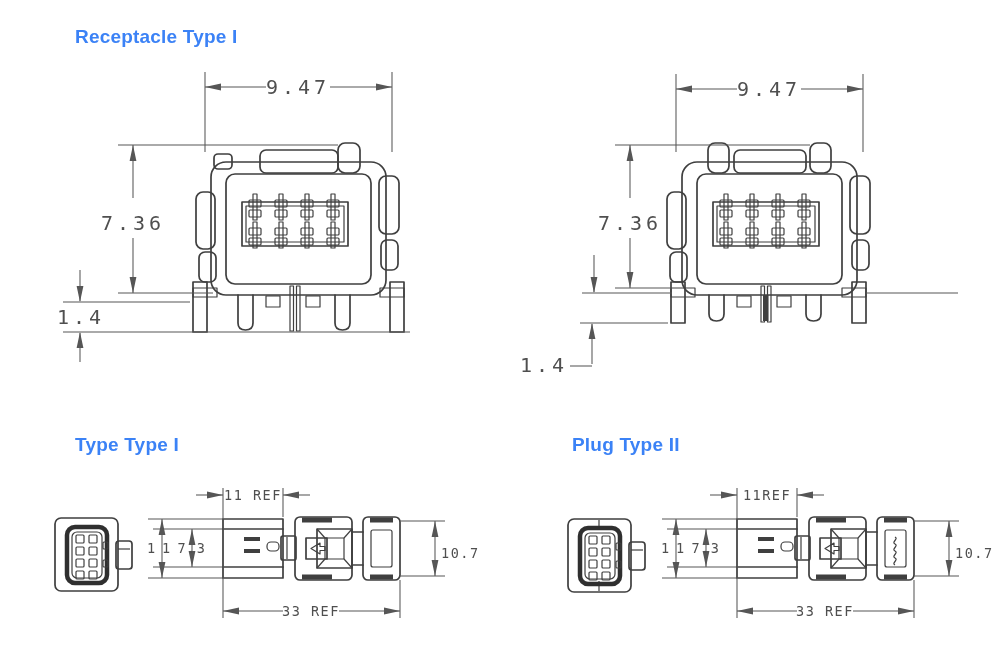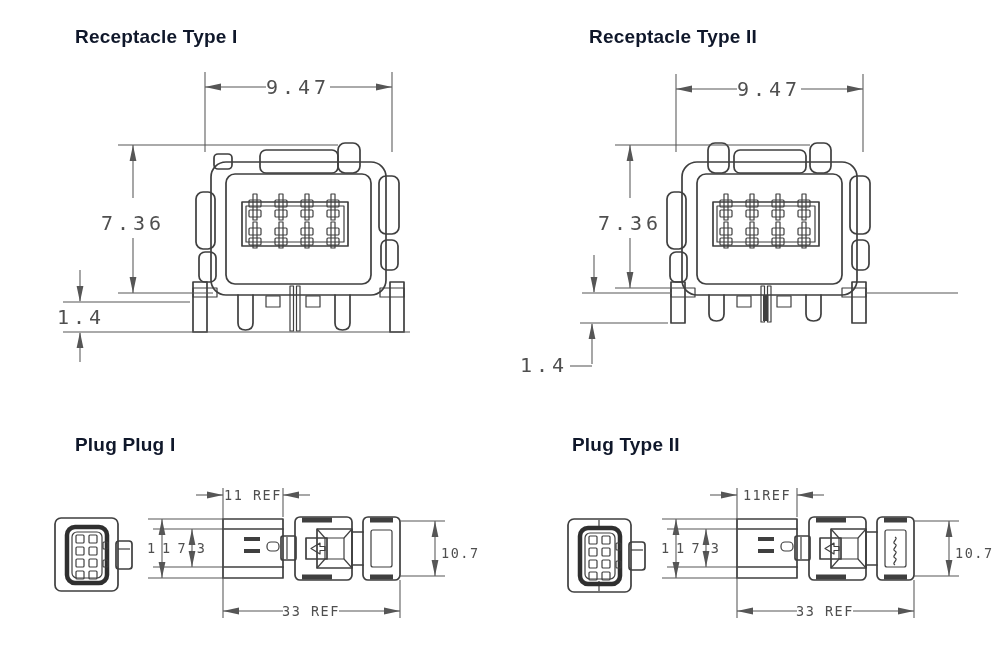--- a/index.html
+++ b/index.html
@@ -1,37 +1,36 @@
 <!DOCTYPE html>
 <html><head>
 <meta charset="utf-8">
 <style>
   html,body{margin:0;padding:0}
   body{width:1000px;height:649px;background:#ffffff;overflow:hidden}
   .canvas{position:relative;width:1000px;height:649px;font-family:"Liberation Sans",sans-serif}
-  .title{position:absolute;font-weight:bold;font-size:19px;color:#0f172a;letter-spacing:.2px;white-space:nowrap}
+  .title{position:absolute;font-weight:bold;font-size:19px;color:#3b82f6;letter-spacing:.2px;white-space:nowrap}
   svg{position:absolute;left:0;top:0}
   .part{fill:none;stroke:#3f3f3f;stroke-width:1.7;stroke-linejoin:round;stroke-linecap:round}
   .part-thin{fill:none;stroke:#3f3f3f;stroke-width:1.2;stroke-linejoin:round}
   .shell{fill:none;stroke:#2f2f2f;stroke-width:4.5}
   .pfill{fill:#3f3f3f;stroke:none}
   .dim{fill:none;stroke:#565656;stroke-width:1.05}
   .ah{fill:#565656;stroke:none}
   text{fill:#4f4f4f;font-family:"DejaVu Sans Mono","Liberation Mono",monospace}
   .dim-lg{font-size:20px;letter-spacing:4px}
   .dim-sm{font-size:13.5px;letter-spacing:1.5px}
   .ls-wide{letter-spacing:7px}
 </style>
 </head>
 <body>
 
 <div class="canvas">
   <div class="title" style="left:75px;top:26px">Receptacle Type I</div>
-  <div class="title" style="left:589px;top:26px">Receptacle Type II</div>
-  <div class="title" style="left:75px;top:434px">Plug Plug I</div>
+  <div class="title" style="left:75px;top:434px">Type Type I</div>
   <div class="title" style="left:572px;top:434px">Plug Type II</div>
   <svg id="cad" width="1000" height="649" viewBox="0 0 1000 649">
       <g transform="translate(205,145)">
         <rect x="55" y="5" width="78" height="23" rx="6" class="part"></rect>
         <rect x="133" y="-2" width="22" height="30" rx="7" class="part"></rect>
         <rect x="9" y="9" width="18" height="15" rx="4" class="part"></rect>
         <rect x="6" y="17" width="175" height="133" rx="15" class="part"></rect>
         <rect x="21" y="29" width="145" height="110" rx="9" class="part"></rect>
         <rect x="-9" y="47" width="19" height="57" rx="7" class="part"></rect>
         <rect x="174" y="31" width="20" height="58" rx="7" class="part"></rect>

